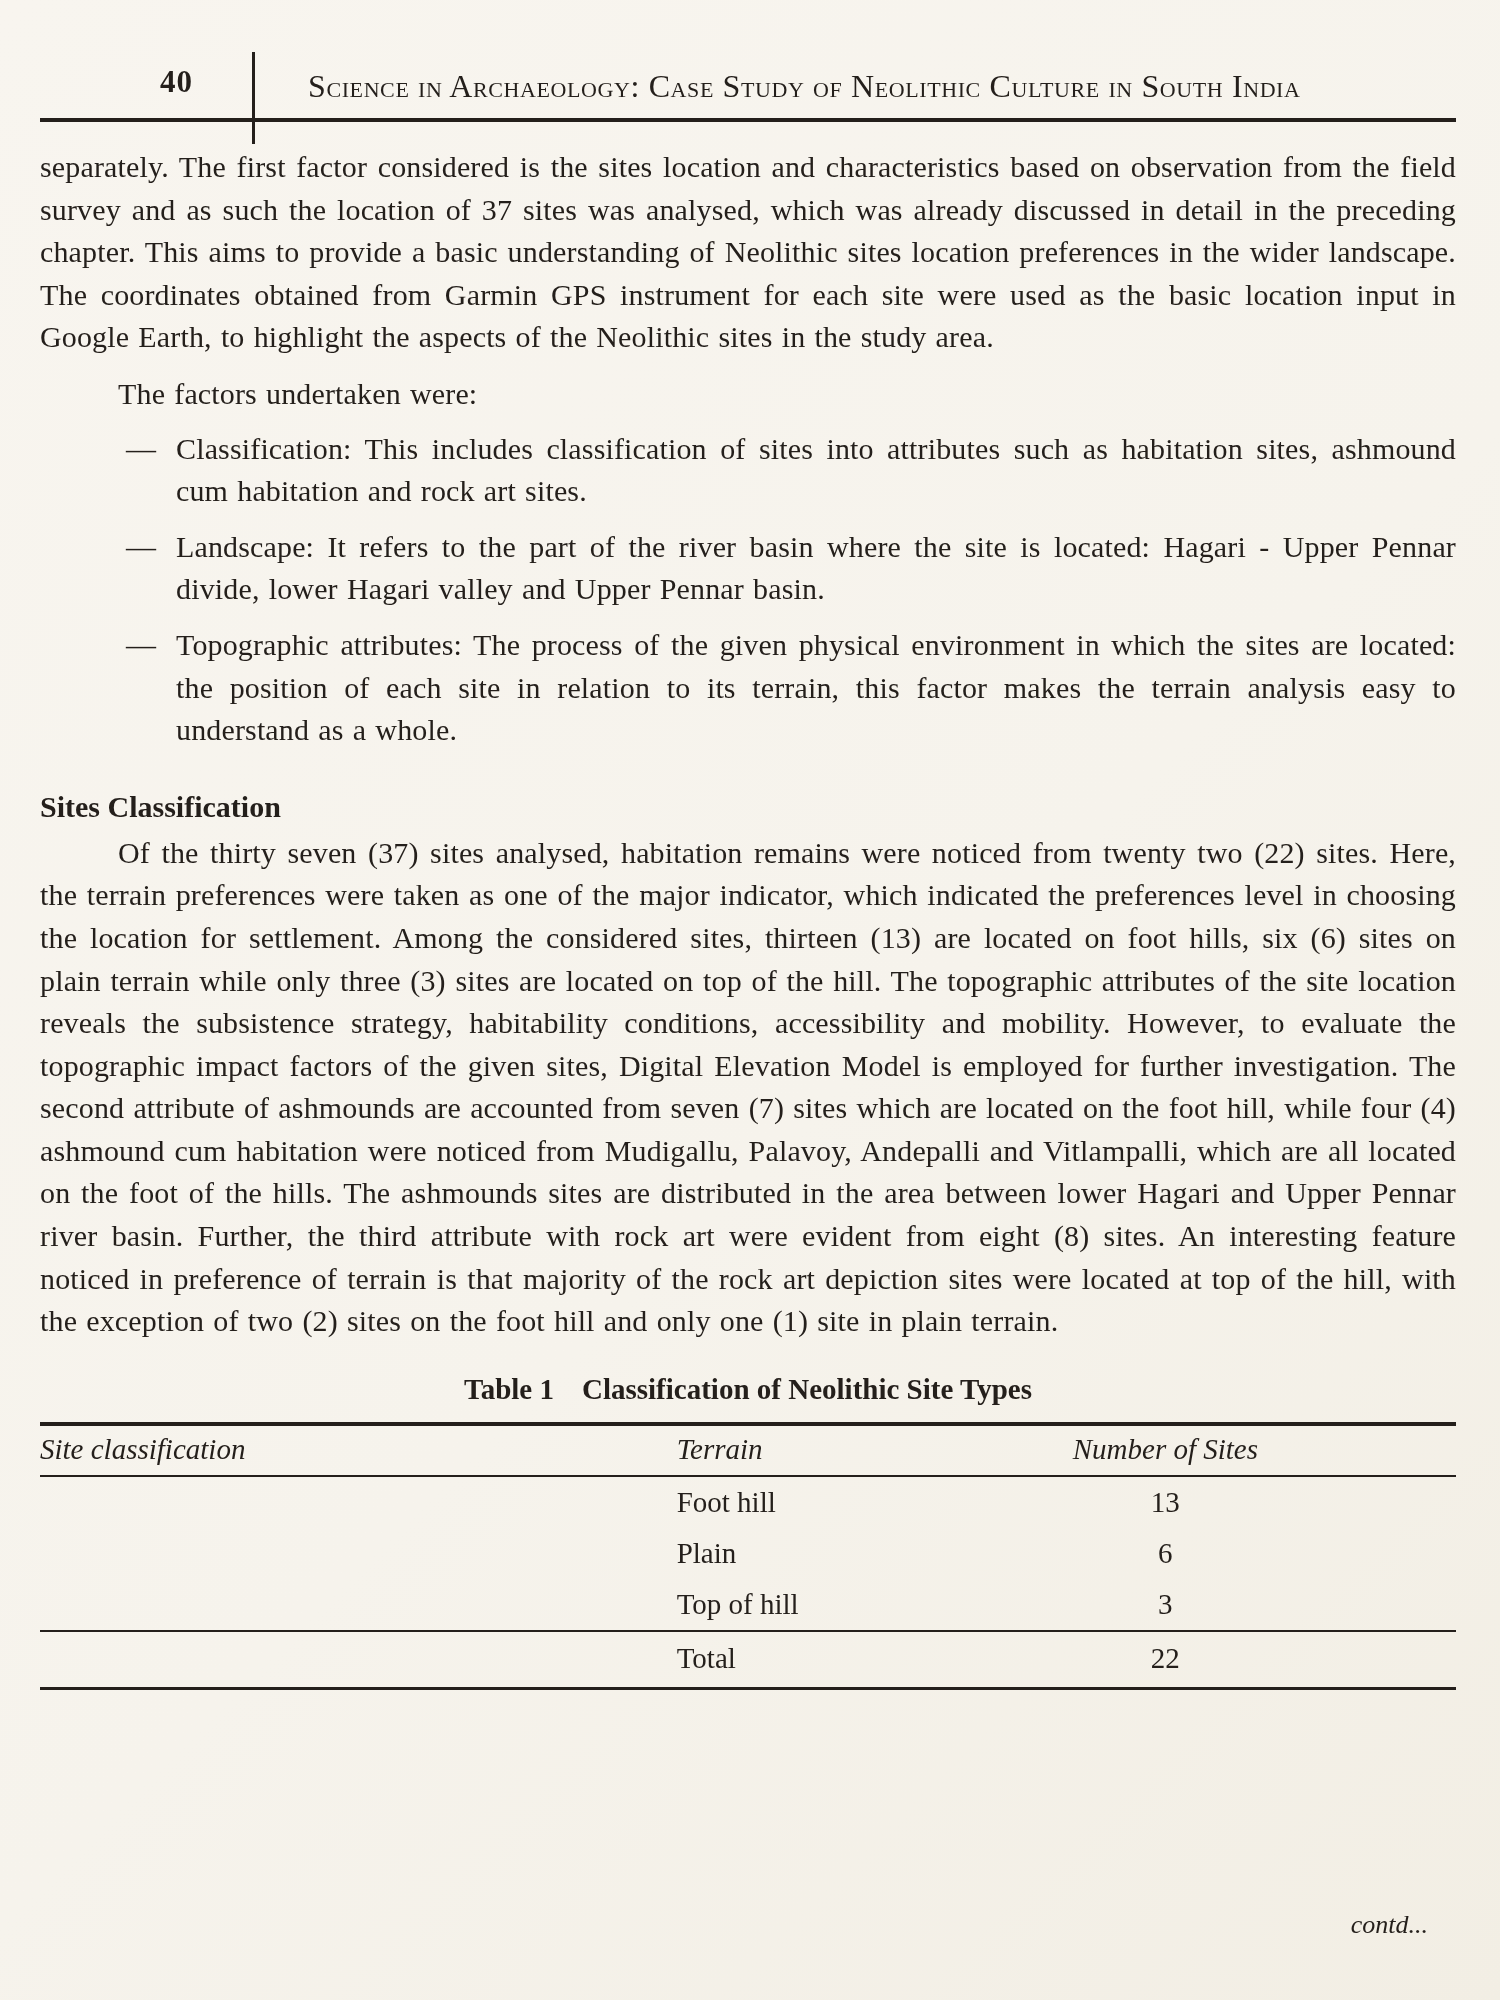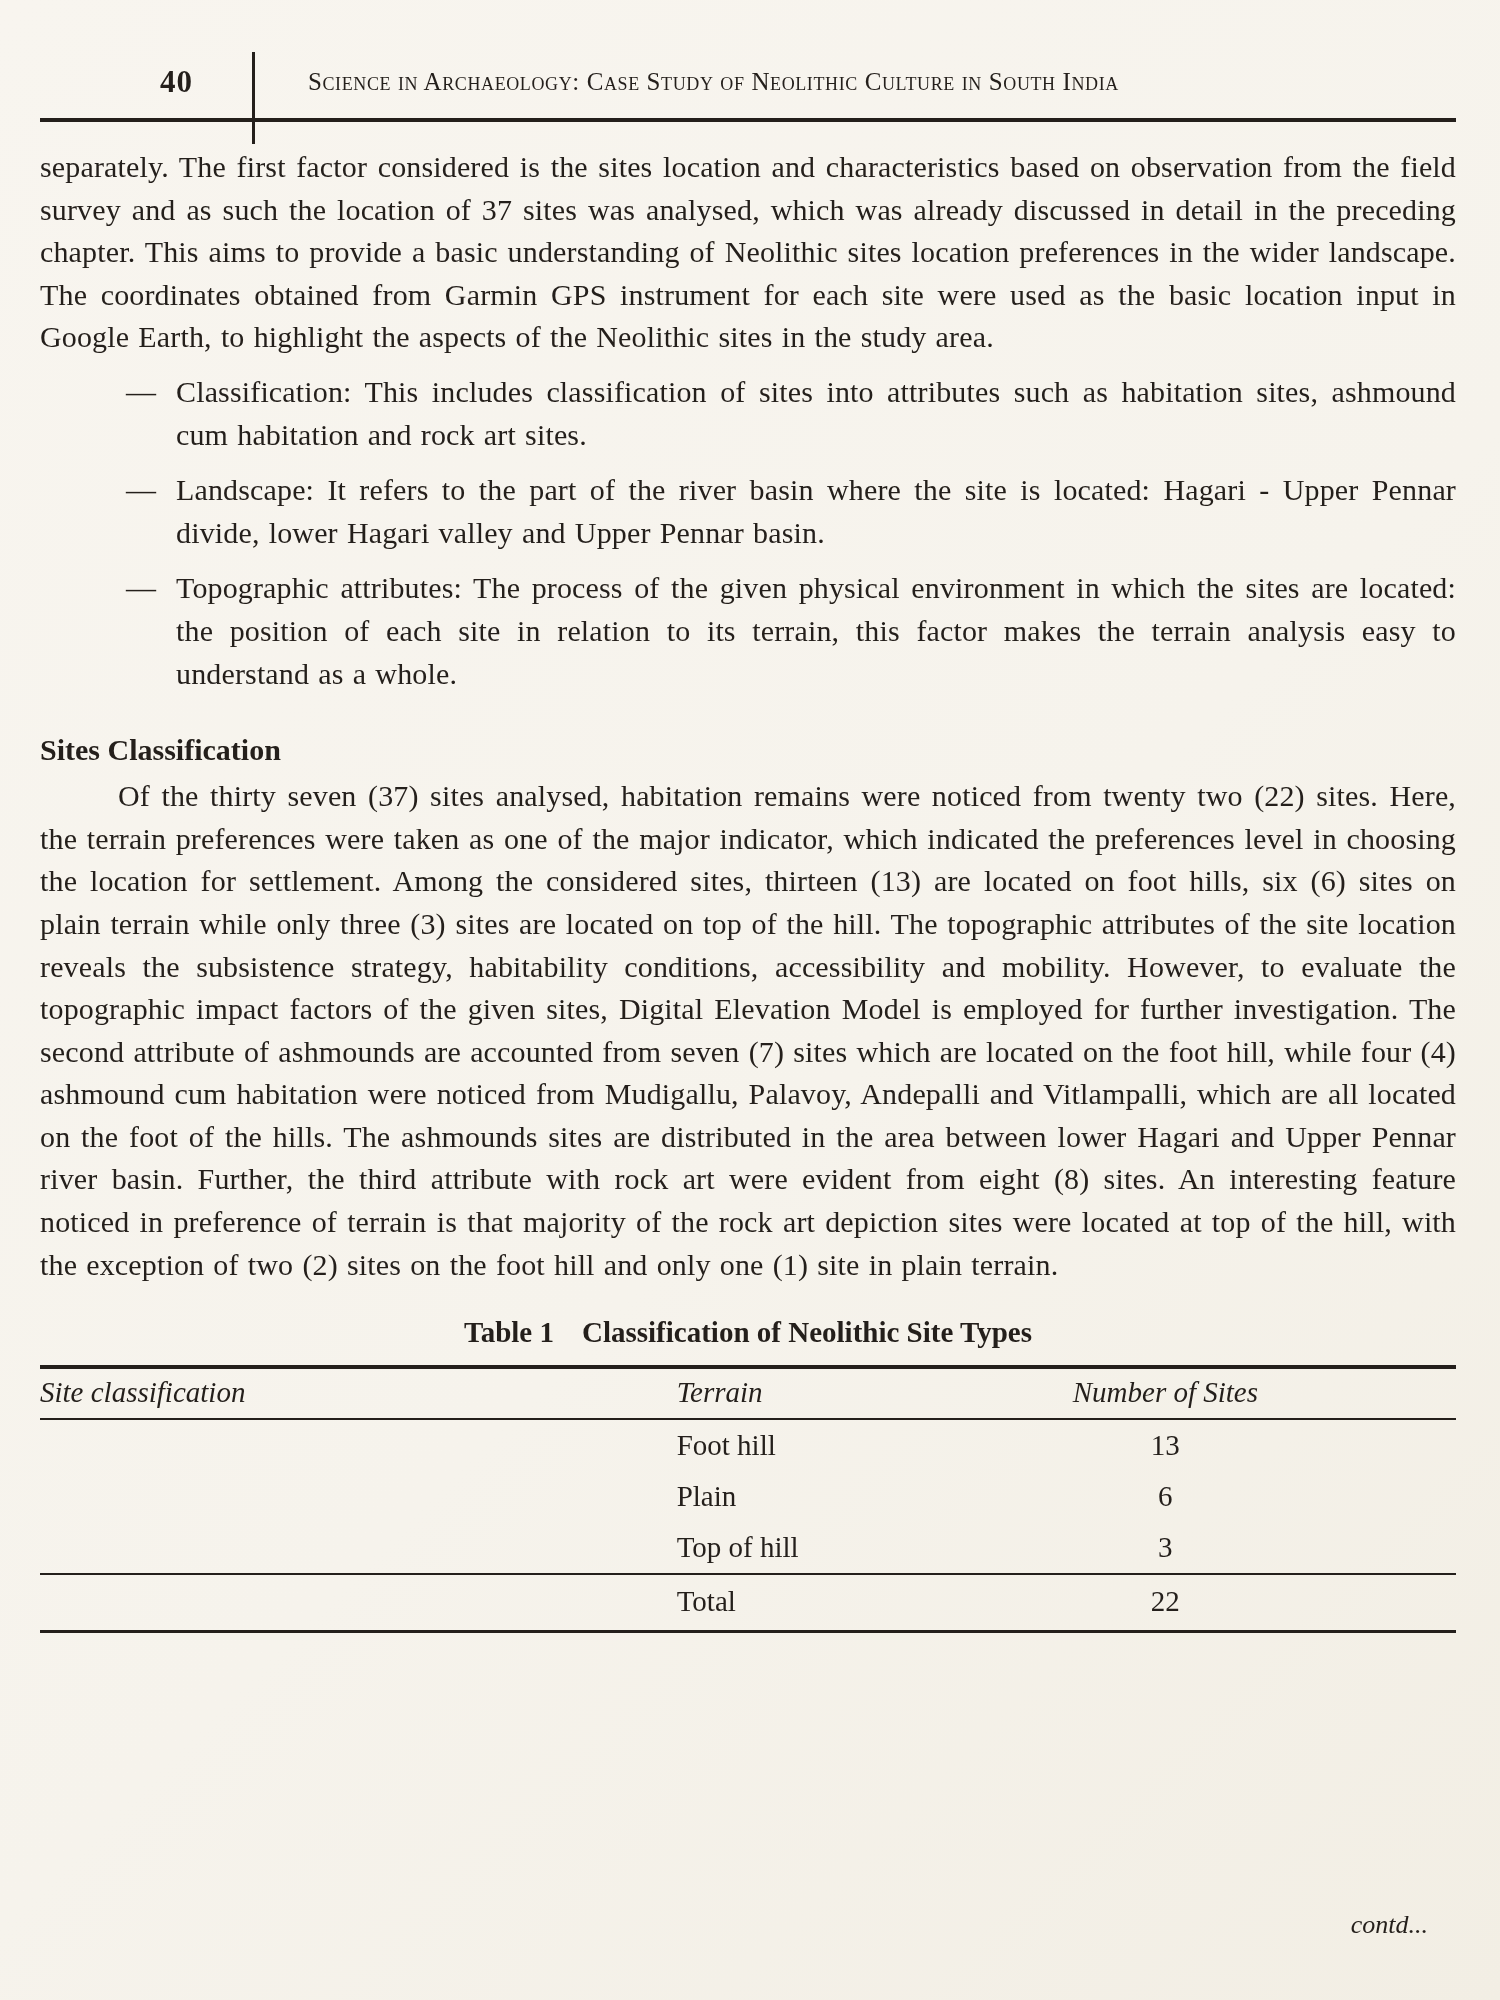--- a/index.html
+++ b/index.html
@@ -19,21 +19,21 @@
     position:absolute;left:120px;top:8px;
     font-size:31px;font-weight:600;letter-spacing:1px;
   }
   .header-divider{
     position:absolute;left:212px;top:-4px;
     width:3px;height:92px;background:#241f1b;
   }
   .running-title{
     position:absolute;left:268px;top:12px;
     font-variant:small-caps;
-    font-size:25px;letter-spacing:0.6px;white-space:nowrap;
+    font-size:32px;letter-spacing:0.6px;white-space:nowrap;
   }
   .header-rule{
     border:none;border-top:4px solid #241f1b;
     margin:12px 0 0 0;
   }
   
   .body-text{
     font-size:30px;line-height:1.42;
     text-align:justify;
     margin:0;
@@ -100,20 +100,21 @@
 
   <header class="page-header">
     <div class="page-number">40</div>
     <div class="header-divider"></div>
     <div class="running-title">Science in Archaeology: Case Study of Neolithic Culture in South India</div>
   </header>
   <hr class="header-rule">
 
   <p class="body-text first">separately. The first factor considered is the sites location and characteristics based on observation from the field survey and as such the location of 37 sites was analysed, which was already discussed in detail in the preceding chapter. This aims to provide a basic understanding of Neolithic sites location preferences in the wider landscape. The coordinates obtained from Garmin GPS instrument for each site were used as the basic location input in Google Earth, to highlight the aspects of the Neolithic sites in the study area.</p>
 
+  <p class="body-text indent intro">The factors undertaken were:</p>
 
   <ul class="dash-list">
     <li>
       <span class="dash">—</span>
       <span class="li-text">Classification: This includes classification of sites into attributes such as habitation sites, ashmound cum habitation and rock art sites.</span>
     </li>
     <li>
       <span class="dash">—</span>
       <span class="li-text">Landscape: It refers to the part of the river basin where the site is located: Hagari - Upper Pennar divide, lower Hagari valley and Upper Pennar basin.</span>
     </li>

